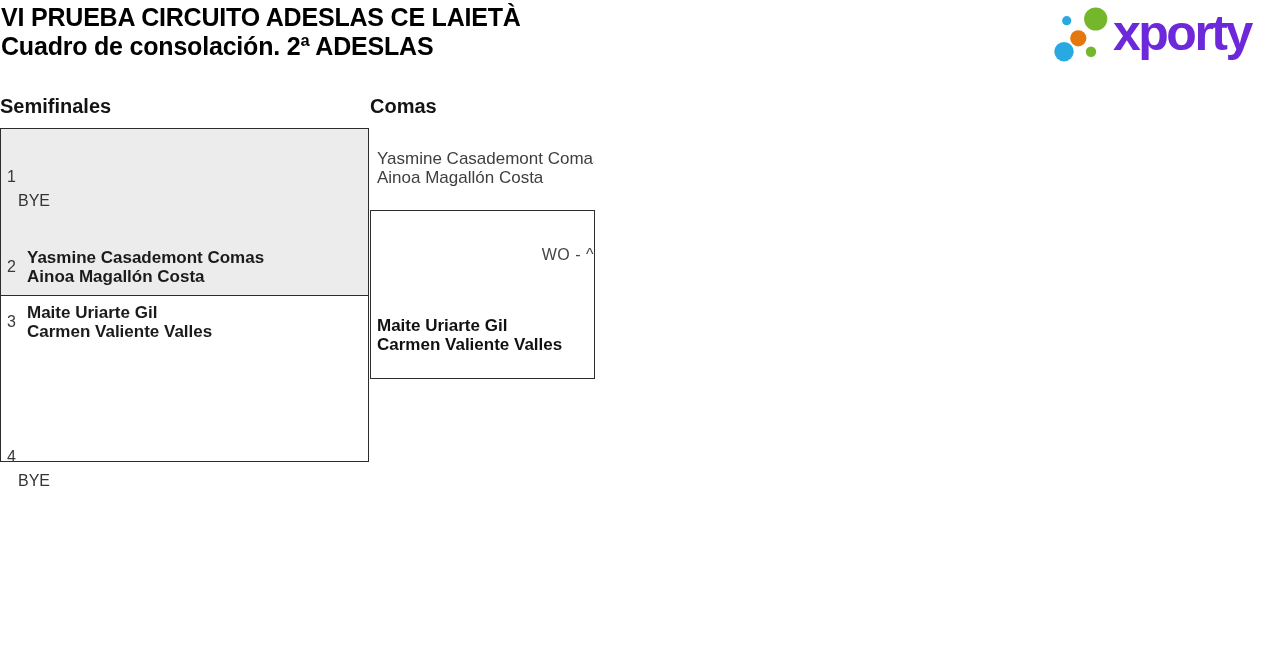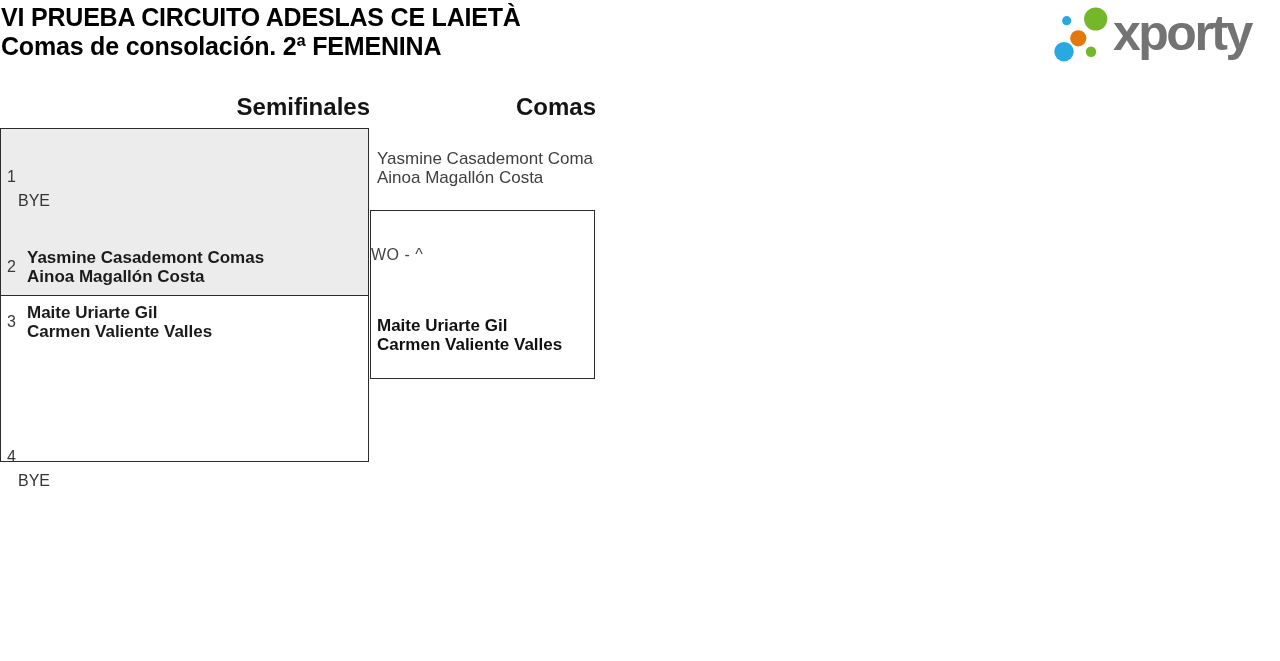--- a/index.html
+++ b/index.html
@@ -5,24 +5,24 @@
   html,body{margin:0;padding:0;background:#fff;}
   .page{
     position:relative;width:1280px;height:661px;background:#ffffff;overflow:hidden;
     font-family:"Liberation Sans",sans-serif;color:#1b1b1b;padding-left:10px;
   }
   
   .title{position:absolute;left:1px;top:3px;font-size:25px;line-height:29px;
          font-weight:700;color:#000;letter-spacing:-0.2px;}
   .logo{position:absolute;left:1048px;top:3px;display:flex;align-items:flex-start;cursor:pointer;}
   .logo-word{font-size:50px;line-height:60px;font-weight:700;letter-spacing:-2.5px;
-             color:#737373;margin-left:3px;}
+             color:#6d28d9;margin-left:3px;}
   
-  .round-label{position:absolute;top:95px;font-size:24px;line-height:23px;font-weight:700;
-               color:#141414;text-align:right;}
+  .round-label{position:absolute;top:95px;font-size:20px;line-height:23px;font-weight:700;
+               color:#141414;text-align:left;}
   .rl-sf{left:0;width:370px;}
   .rl-f{left:370px;width:226px;}
   
   .sf-box{position:absolute;left:0;top:128px;width:369px;height:334px;
           border:1px solid #2c2c2c;box-sizing:border-box;background:#fff;}
   .sf-top{height:166px;background:#ececec;border-bottom:1px solid #2c2c2c;}
   .final-box{position:absolute;left:370px;top:210px;width:225px;height:169px;
              border:1px solid #2c2c2c;box-sizing:border-box;background:#fff;}
   
   .seed{position:absolute;left:7px;display:flex;align-items:center;}
@@ -33,34 +33,34 @@
   .names{font-size:17px;line-height:19px;font-weight:700;color:#1b1b1b;}
   .names div{white-space:nowrap;}
   .s1{top:144px;}
   .s2{top:248px;}
   .s3{top:303px;}
   .s4{top:424px;}
   
   .final-top{position:absolute;left:377px;top:149px;width:217px;overflow:hidden;
              font-size:17px;line-height:19px;color:#3f3f3f;}
   .final-top div{white-space:nowrap;}
-  .final-score{position:absolute;left:371px;top:245px;width:223px;text-align:left;
+  .final-score{position:absolute;left:371px;top:245px;width:223px;text-align:right;
                font-size:16px;line-height:19px;color:#454545;letter-spacing:0.5px;}
   .final-bottom{position:absolute;left:377px;top:316px;font-size:17px;line-height:19px;
                 font-weight:700;color:#111;}
   .final-bottom div{white-space:nowrap;}
 </style>
 </head>
 <body>
 
 <div class="page">
 
   <div class="title">
     <div>VI PRUEBA CIRCUITO ADESLAS CE LAIETÀ</div>
-    <div>Comas de consolación. 2ª FEMENINA</div>
+    <div>Cuadro de consolación. 2ª ADESLAS</div>
   </div>
 
   <div class="logo">
     <svg class="logo-dots" width="62" height="64" viewBox="0 0 62 64">
       <circle cx="18.7" cy="17.7" r="4.6" fill="#29a9e1"></circle>
       <circle cx="47.7" cy="16" r="11.6" fill="#74b72b"></circle>
       <circle cx="30.3" cy="35.3" r="8.1" fill="#e5770f"></circle>
       <circle cx="16" cy="48.7" r="9.7" fill="#29a9e1"></circle>
       <circle cx="43" cy="48.7" r="5.2" fill="#74b72b"></circle>
     </svg>

